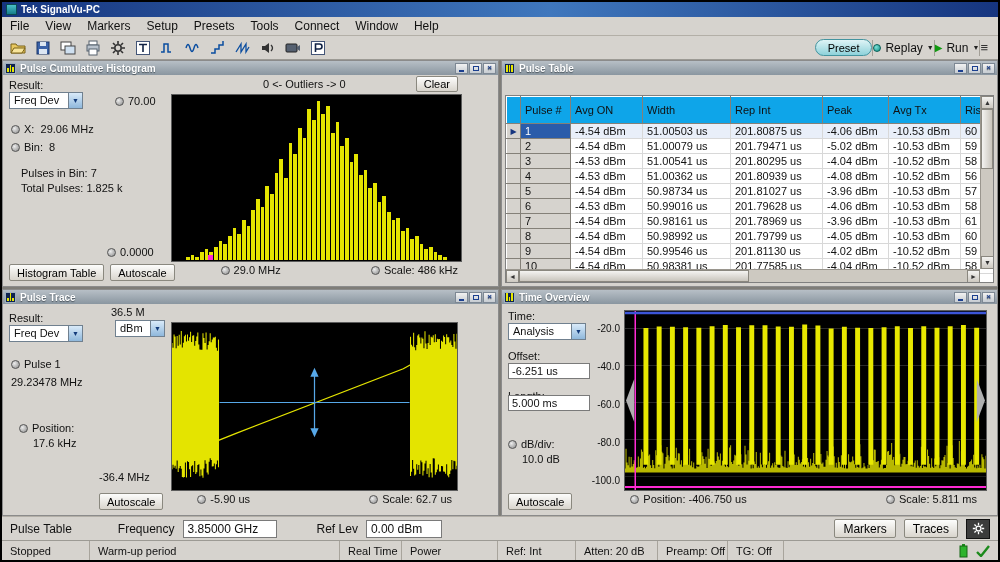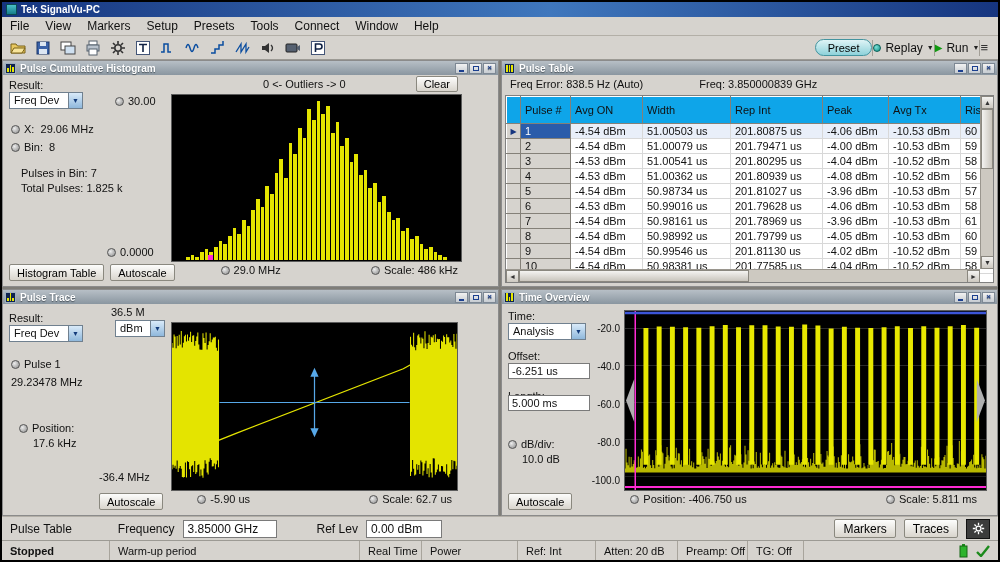--- a/index.html
+++ b/index.html
@@ -235,21 +235,21 @@
       </div>
       <div class="panel-body">
 
         <div class="lbl" style="left:6px;top:4px">Result:</div>
         <div class="dd" style="left:6px;top:17px;width:74px">
           <span class="dd-label">Freq Dev</span>
           <span class="dd-arrow">▼</span>
         </div>
         <div class="lbl" style="left:112px;top:20px">
           <span class="knob"></span>
-            <span>30.00</span>
+            <span>70.00</span>
         </div>
         <div class="lbl" style="left:8px;top:48px">
           <span class="knob"></span>
           <span>X:</span>&nbsp;&nbsp;<span>29.06 MHz</span>
         </div>
         <div class="lbl" style="left:8px;top:66px">
           <span class="knob"></span>
           <span>Bin:</span>&nbsp;&nbsp;<span>8</span>
         </div>
         <div class="lbl" style="left:18px;top:92px">Pulses in Bin: 7</div>
@@ -353,24 +353,20 @@
           <span class="pbtn">
               <i class="g-min"></i>
             </span>
           <span class="pbtn">
               <i class="g-max"></i>
             </span>
           <span class="pbtn">×</span>
         </span>
       </div>
       <div class="panel-body">
-        <div class="pt-info">
-          <span>Freq Error: 838.5 Hz (Auto)</span>
-          <span>Freq: 3.850000839 GHz</span>
-        </div>
         <div class="pt-wrap">
           <table class="pt">
             <thead id="pt-head">
                 <tr>
                   <th style="width: 14px;"></th>
                   <th style="width: 50px;">Pulse #</th>
                   <th style="width: 72px;">Avg ON</th>
                   <th style="width: 88px;">Width</th>
                   <th style="width: 92px;">Rep Int</th>
                   <th style="width: 66px;">Peak</th>
@@ -388,21 +384,21 @@
                   <td class="datacell">-4.06 dBm</td>
                   <td class="datacell">-10.53 dBm</td>
                   <td class="datacell">60</td>
                 </tr>
                 <tr>
                   <td class="rowmark"></td>
                   <td class="numcell">2</td>
                   <td class="datacell">-4.54 dBm</td>
                   <td class="datacell">51.00079 us</td>
                   <td class="datacell">201.79471 us</td>
-                  <td class="datacell">-4.00 dBm</td>
+                  <td class="datacell">-5.02 dBm</td>
                   <td class="datacell">-10.53 dBm</td>
                   <td class="datacell">59</td>
                 </tr>
                 <tr>
                   <td class="rowmark"></td>
                   <td class="numcell">3</td>
                   <td class="datacell">-4.53 dBm</td>
                   <td class="datacell">51.00541 us</td>
                   <td class="datacell">201.80295 us</td>
                   <td class="datacell">-4.04 dBm</td>
@@ -652,21 +648,21 @@
     <div class="gearbtn">
       <svg width="13" height="13" viewBox="0 0 16 16">
         <circle cx="8" cy="8" r="3" fill="none" stroke="#fff" stroke-width="1.6"></circle>
         <path d="M8 1v3M8 12v3M1 8h3M12 8h3M3 3l2 2M11 11l2 2M13 3l-2 2M5 11l-2 2" stroke="#fff" stroke-width="1.6"></path>
       </svg>
     </div>
   </div>
 
   <div class="statusbar">
     <div id="status-items" style="display:flex;">
-        <div class="status-seg" style="width: 108px; font-weight: bold;">Stopped</div>
+        <div class="status-seg" style="width: 88px;">Stopped</div>
         <div class="status-seg" style="width: 250px;">Warm-up period</div>
         <div class="status-seg" style="width: 62px;">Real Time</div>
         <div class="status-seg" style="width: 96px;">Power</div>
         <div class="status-seg" style="width: 78px;">Ref: Int</div>
         <div class="status-seg" style="width: 82px;">Atten: 20 dB</div>
         <div class="status-seg" style="width: 70px;">Preamp: Off</div>
         <div class="status-seg" style="width: 56px;">TG: Off</div>
       </div>
     <div class="status-icons">
       <svg width="9" height="14" viewBox="0 0 9 14">

